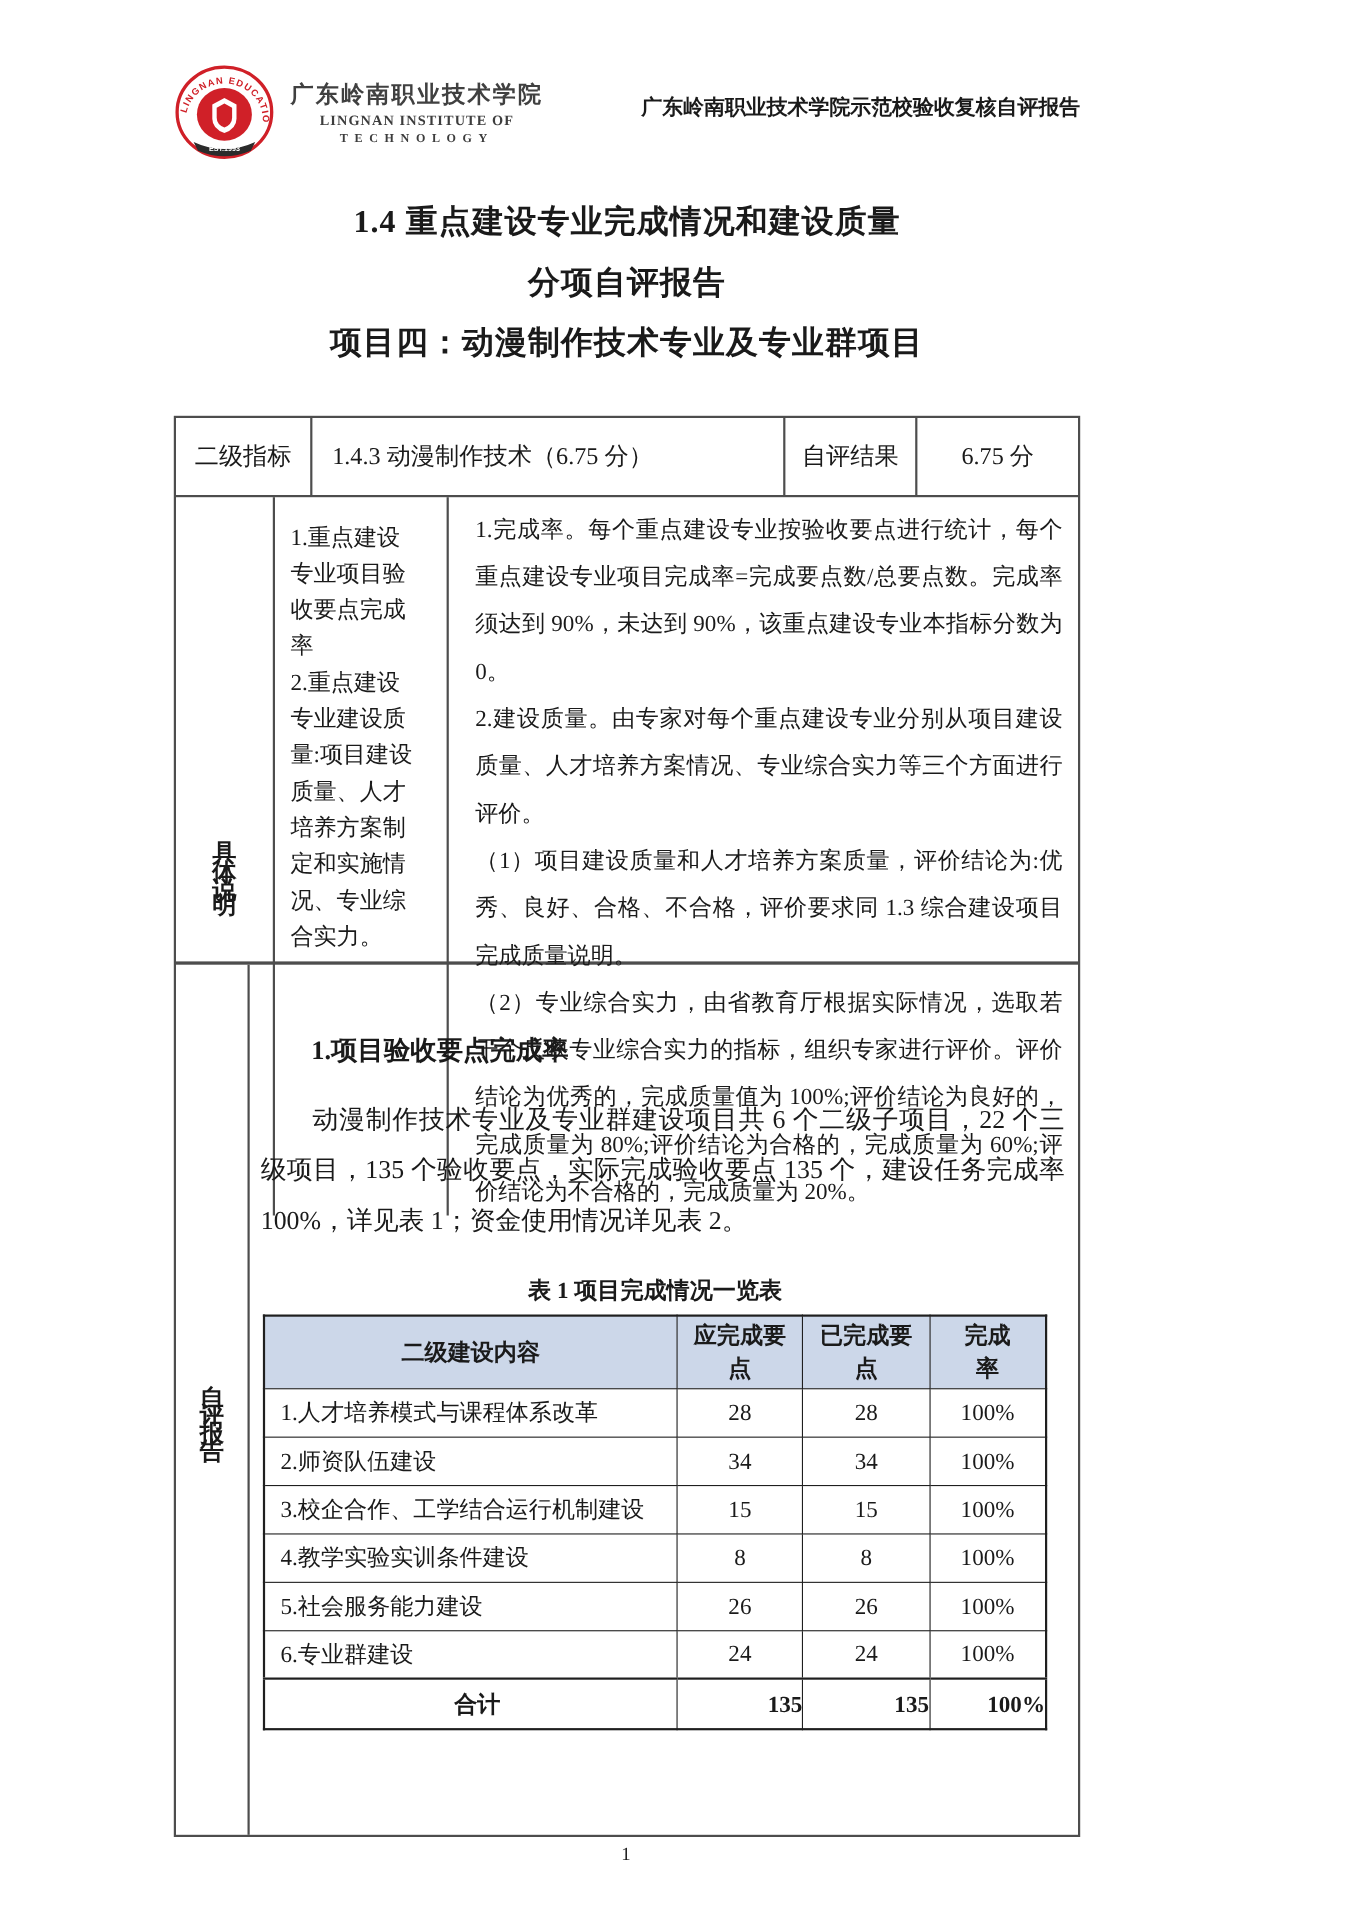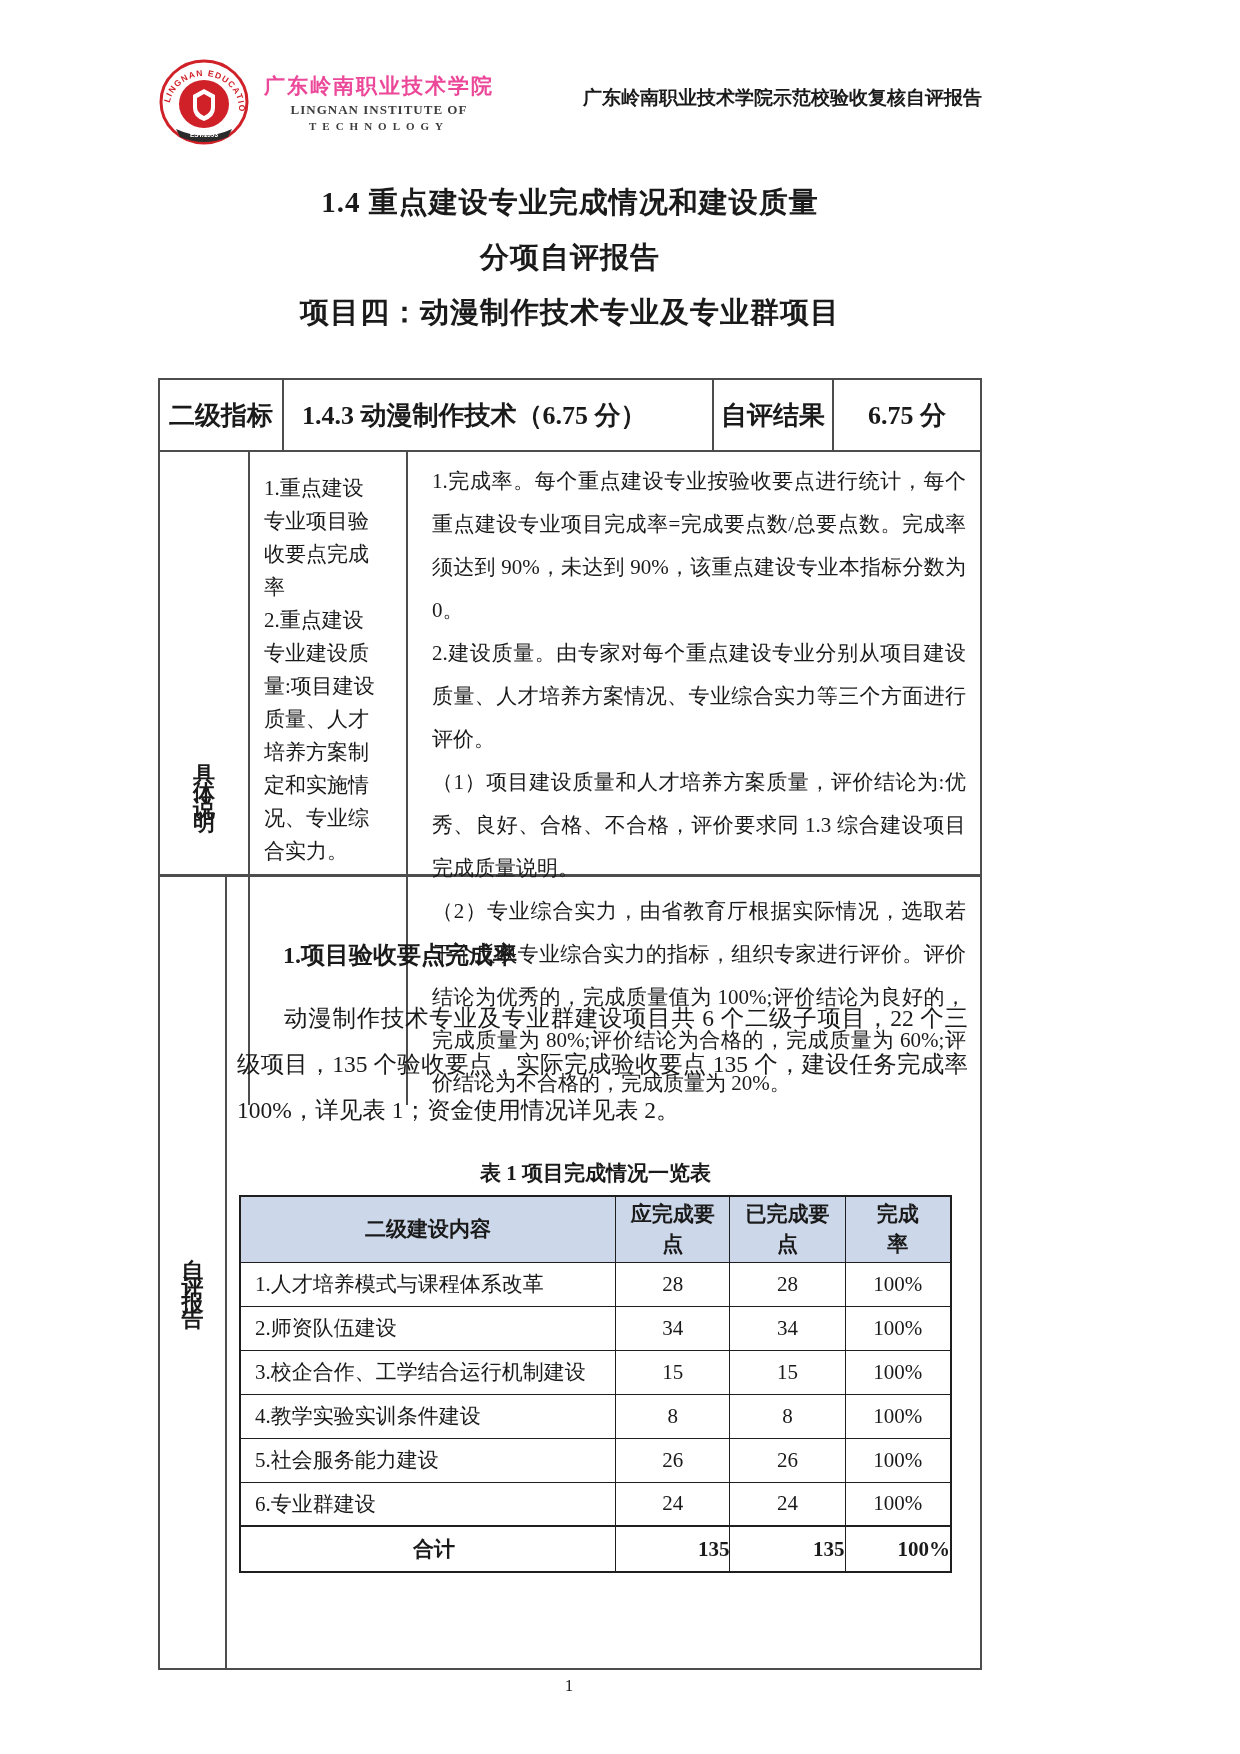--- a/index.html
+++ b/index.html
@@ -9,40 +9,40 @@
     font-family:"Liberation Serif","DejaVu Serif",serif;
     color:#1a1a1a;
   }
   .page { position:absolute; top:0; left:0; width:1240px; height:1754px;
           padding:57px 258px 0 158px; }
 
   
   .header { display:flex; align-items:flex-start; justify-content:space-between; height:96px; }
   .brand { display:flex; align-items:center; gap:14px; }
   .brand-text { text-align:center; }
-  .brand-cn { font-size:21px; font-weight:bold; color:#ec4899; letter-spacing:2px; }
+  .brand-cn { font-size:21px; font-weight:bold; color:#404040; letter-spacing:2px; }
   .brand-en1 { font-size:13px; font-weight:bold; color:#3d3d3d; letter-spacing:1px; margin-top:2px; }
   .brand-en2 { font-size:11px; font-weight:bold; color:#3d3d3d; letter-spacing:6px; margin-top:2px; }
   .report-title { font-size:19px; font-weight:bold; margin-top:28px; white-space:nowrap; }
 
   
   .titles { margin-top:22px; text-align:center; }
   .titles h1 { font-size:29px; font-weight:bold; line-height:55px; letter-spacing:1px; }
 
   
   .main-table { margin-top:38px; border:2px solid #4d4d4d; }
   .mt-row { display:grid; }
   .mt-row + .mt-row { border-top:2px solid #4d4d4d; }
   .row3 { border-top-width:3px !important; }
   .cell { border-left:2px solid #4d4d4d; }
   .cell:first-child { border-left:none; }
 
   .row1 { grid-template-columns:122px 430px 120px 1fr; height:70px; }
   .row1 .cell { display:flex; align-items:center; justify-content:center;
-                font-size:26px; font-weight:bold; }
+                font-size:22px; font-weight:normal; }
   .row1 .cell.value { justify-content:flex-start; padding-left:18px; }
 
   .row2 { grid-template-columns:88px 158px 1fr; height:424px; }
   .v-cell { display:flex; align-items:center; justify-content:center; }
   .v-label { writing-mode:vertical-lr; text-orientation:upright;
              font-size:22px; font-weight:bold; letter-spacing:16px; }
   .items-cell { padding:20px 22px 0 14px; font-size:21px; line-height:33px;
                 white-space:pre-wrap; }
   .desc-cell { padding:8px 14px 0 24px; font-size:21px; line-height:43px;
                white-space:pre-wrap; text-align:justify; }

